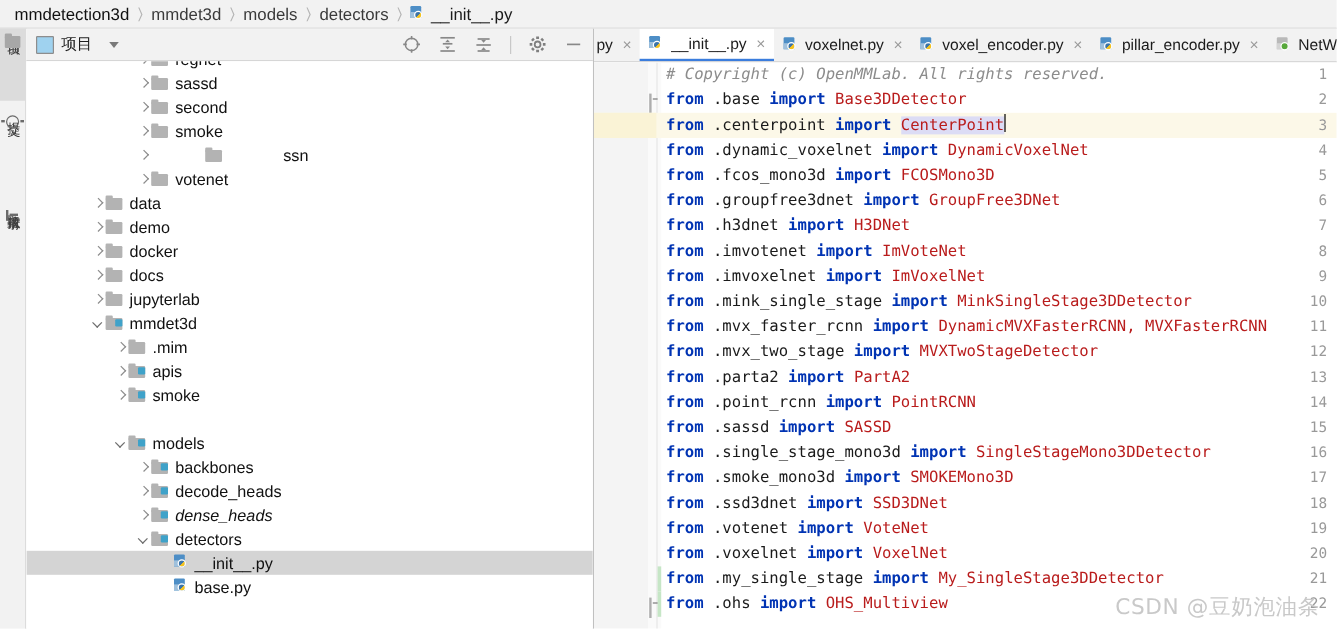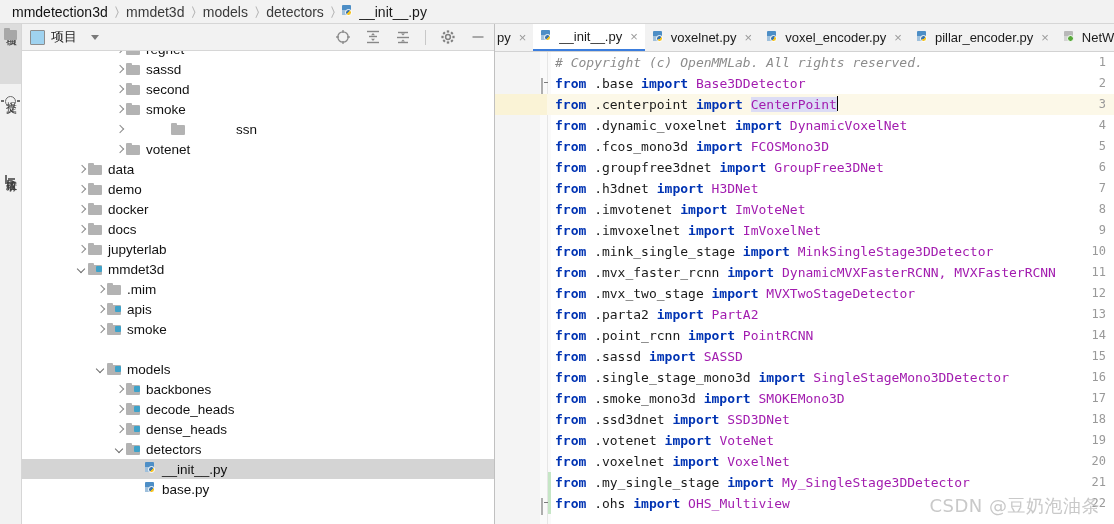--- a/index.html
+++ b/index.html
@@ -118,21 +118,21 @@
     font-size:12px;color:#999;line-height:21px;height:21px;
   }
   .caretline{position:absolute;left:0;top:0;width:619px;height:21px;background:#fcf8e8;}
   .caretline.gut{width:52px;background:#faf3d6;}
   .codeline{
     position:absolute;left:60px;height:21px;line-height:21px;white-space:pre;
     font-family:"DejaVu Sans Mono","Liberation Mono",monospace;font-size:13px;
   }
   .kw{color:#0033b3;font-weight:bold;}
   .mod{color:#1a1a1a;}
-  .cls{color:#a21caf;}
+  .cls{color:#b91c1c;}
   .cmt{color:#8c8c8c;font-style:italic;}
   .sel-tok{background:#dcdcf5;}
   .caret{display:inline-block;width:1.5px;height:15px;background:#000;vertical-align:-2px;}
   .foldmark{position:absolute;left:46px;width:9px;height:9px;}
   .foldmark .b{width:9px;height:9px;border:1px solid #aeaeae;background:#fbfbfb;box-sizing:border-box;position:relative;}
   .foldmark .b:after{content:"";position:absolute;left:1.5px;top:3px;width:4px;height:1px;background:#7b7b7b;}
   .greenbar{position:absolute;left:53px;width:3px;background:#c6e6c6;}
   .wmark{
     position:absolute;right:14px;bottom:6px;font-size:18px;color:#c9c9c9;
     font-family:"DejaVu Sans",sans-serif;letter-spacing:.5px;white-space:nowrap;
@@ -378,21 +378,21 @@
         </div>
         <div class="trow" style="position: absolute; left: 0px; right: 0px; top: 348px; padding-left: 91px;">
           <span class="arrow r"></span>
           <span class="fldr src">
             <span class="tab"></span>
             <span class="body"></span>
             <span class="badge"></span>
           </span>
           <span class="tlabel">decode_heads</span>
         </div>
-        <div class="trow" style="position: absolute; left: 0px; right: 0px; top: 368px; padding-left: 91px;">
+        <div class="trow" style="position: absolute; left: 0px; right: 0px; top: 368px; padding-left: 91px; font-style: italic;">
           <span class="arrow r"></span>
           <span class="fldr src">
             <span class="tab"></span>
             <span class="body"></span>
             <span class="badge"></span>
           </span>
           <span class="tlabel">dense_heads</span>
         </div>
         <div class="trow" style="position: absolute; left: 0px; right: 0px; top: 388px; padding-left: 91px;">
           <span class="arrow d"></span>

